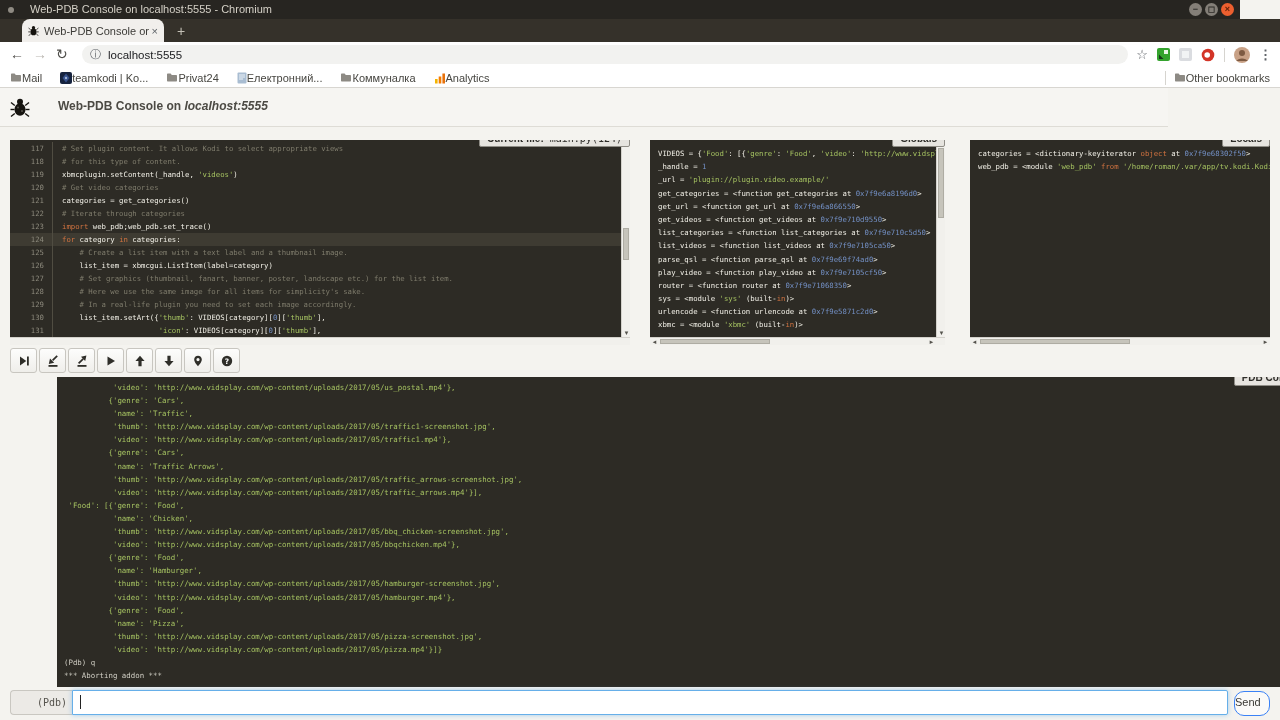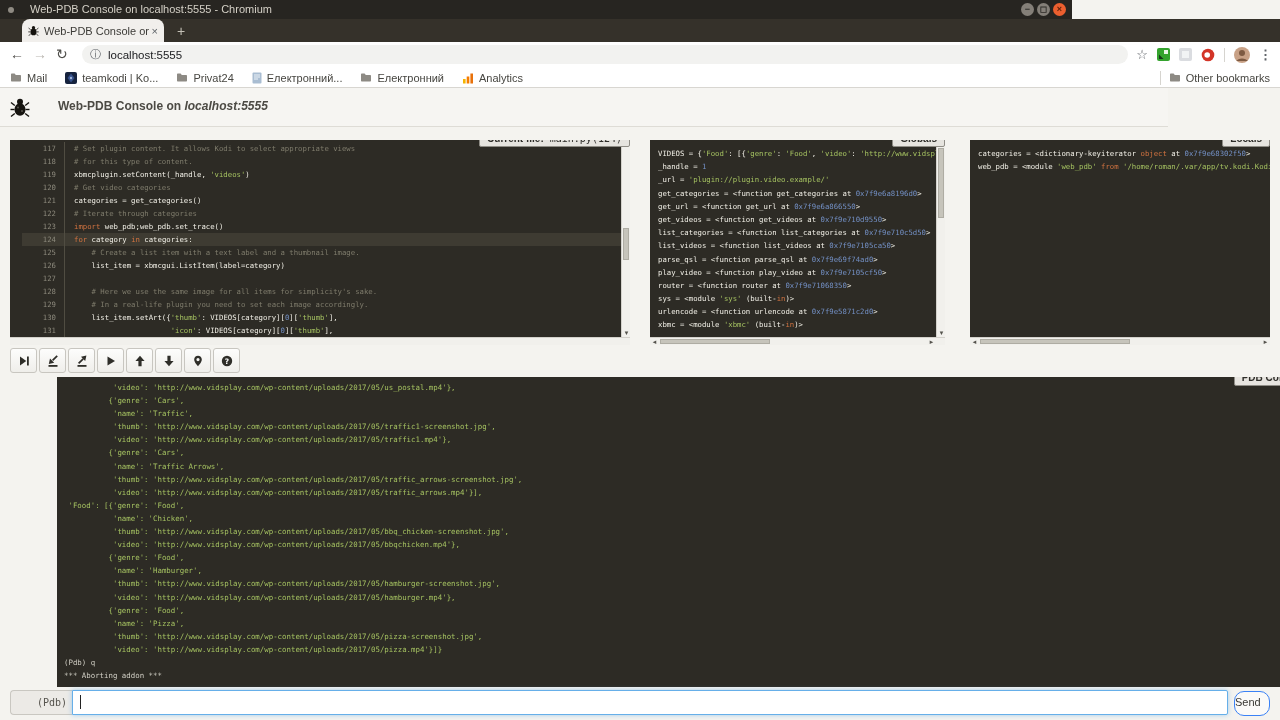--- a/index.html
+++ b/index.html
@@ -1,19 +1,19 @@
 <!DOCTYPE html>
 <html><head>
 <meta charset="utf-8">
 <style>
   html,body{margin:0;padding:0;background:#fff;}
   #screen{position:relative;width:1280px;height:720px;overflow:hidden;
           font-family:"Liberation Sans",sans-serif;background:#f4f3ef;}
   
-  .titlebar{position:absolute;left:0;top:0;width:1072px;height:19px;background:#272521;}
+  .titlebar{position:absolute;left:0;top:0;width:1240px;height:19px;background:#272521;}
   .titlebar .appdot{position:absolute;left:8px;top:7px;width:6px;height:6px;border-radius:50%;background:#8f8b83;}
   .titlebar .wtitle{position:absolute;left:30px;top:3px;font-size:11px;color:#d4d0c6;white-space:nowrap;}
   .winbtns{position:absolute;right:6px;top:3px;display:flex;gap:3px;}
   .winbtn{width:13px;height:13px;border-radius:50%;background:#847f78;color:#2c2a26;
           font-size:9px;line-height:13px;text-align:center;font-weight:bold;}
   .winbtn.close{background:#ec5f2f;color:#5d2008;}
   .tabstrip{position:absolute;left:0;top:19px;width:1280px;height:23px;background:#35312a;}
   .tab{position:absolute;left:22px;top:0;width:142px;height:23px;background:#f1efec;
        border-radius:8px 8px 0 0;display:flex;align-items:center;padding:0 6px;box-sizing:border-box;}
   .tab .tab-title{font-size:11px;color:#3c3b37;white-space:nowrap;overflow:hidden;flex:1;margin-left:5px;}
@@ -23,35 +23,35 @@
   .navbar{position:absolute;left:0;top:42px;width:1280px;height:26px;background:#ffffff;}
   .navicon{position:absolute;top:4px;font-size:14px;color:#4e4d49;}
   .omnibox{position:absolute;left:82px;top:45px;width:1046px;height:19px;border-radius:10px;background:#f2f2f0;
            display:flex;align-items:center;padding:0 8px;box-sizing:border-box;}
   .omnibox .info{font-size:11px;color:#5f6368;margin-right:7px;}
   .omnibox .url{font-size:11.5px;color:#202124;}
   .extrow{position:absolute;top:45px;right:8px;display:flex;align-items:center;gap:9px;height:19px;}
   .vdiv{width:1px;height:14px;background:#d6d4cf;}
   .bookmarksbar{position:absolute;left:0;top:68px;width:1280px;height:20px;background:#ffffff;
                 border-bottom:1px solid #d8d6d1;display:flex;align-items:center;padding:0 10px;box-sizing:border-box;}
-  .bm{display:flex;align-items:center;gap:5px;margin-right:18px;}
+  .bm{display:flex;align-items:center;margin-right:18px;}
   .bm span{font-size:11px;color:#474641;white-space:nowrap;}
   .bm-right{margin-left:auto;display:flex;align-items:center;gap:8px;}
   
   .pageheader{position:absolute;left:0;top:88px;width:1168px;height:38px;background:#f6f5f2;
               border-bottom:1px solid #dedcd6;}
   .pageheader .bug{position:absolute;left:10px;top:8px;}
   .pageheader .ptitle{position:absolute;left:58px;top:11px;font-size:12px;font-weight:bold;color:#4c4a44;}
   .panel{position:absolute;background:#2d2b25;box-sizing:border-box;overflow:hidden;}
   .panel-tag{position:absolute;top:-9px;right:0;background:#e6e4df;border:1px solid #8f8d86;
              font-size:10px;font-weight:bold;color:#2f2e2a;padding:1px 7px 2px;border-radius:2px;z-index:5;
              white-space:nowrap;}
   .panel-tag .mono{font-family:"DejaVu Sans Mono",monospace;font-weight:normal;}
   .mono, .code-row, .var-row, .con-row{font-family:"DejaVu Sans Mono",monospace;}
-  .code-area{position:absolute;inset:0;padding-top:2px;padding-left:12px;}
+  .code-area{position:absolute;inset:0;padding-top:2px;}
   .code-row{display:flex;height:13px;line-height:13px;font-size:7.3px;white-space:pre;}
   .code-row.current{background:#3e3b32;}
   .lineno{width:34px;padding-right:8px;text-align:right;color:#8c897c;border-right:1px solid #504d42;flex:none;}
   .codetext{padding-left:9px;}
   .vars-area{position:absolute;inset:0;padding:7px 0 0 8px;}
   .var-row{height:13.2px;line-height:13.2px;font-size:7.3px;white-space:pre;}
   .tp{color:#f2f0e7}.tc{color:#7f7c6c}.tk{color:#cf7240}.ts{color:#a5c261}.tn{color:#7390c5}
   
   .sb-v{position:absolute;top:0;right:0;width:9px;bottom:8px;background:#f1f0ec;border-left:1px solid #d3d1cb;box-sizing:border-box;}
   .sb-h{position:absolute;left:0;right:0;bottom:0;height:8px;background:#f1f0ec;border-top:1px solid #d3d1cb;box-sizing:border-box;}
@@ -186,21 +186,21 @@
           <rect x="2" y="2.5" width="6" height="1" fill="#eef3f8"></rect>
           <rect x="2" y="4.5" width="6" height="1" fill="#eef3f8"></rect>
           <rect x="2" y="6.5" width="4" height="1" fill="#eef3f8"></rect>
         </svg>
       <span>Електронний...</span>
     </div>
     <div class="bm">
       <svg width="12" height="11" viewBox="0 0 12 11">
           <path d="M1 2.6 C1 2 1.4 1.6 2 1.6 H4.6 L5.8 2.9 H10 C10.6 2.9 11 3.3 11 3.9 V8.6 C11 9.2 10.6 9.6 10 9.6 H2 C1.4 9.6 1 9.2 1 8.6 Z" fill="#8d8a84"></path>
         </svg>
-      <span>Електронний</span>
+      <span>Коммуналка</span>
     </div>
     <div class="bm">
       <svg width="12" height="12" viewBox="0 0 12 12">
           <rect x="1" y="7" width="2.6" height="4.5" fill="#f4b400"></rect>
           <rect x="4.7" y="4.5" width="2.6" height="7" fill="#f57c00"></rect>
           <rect x="8.4" y="1.5" width="2.6" height="10" fill="#e8710a"></rect>
         </svg>
       <span>Analytics</span>
     </div>
     <div class="bm-right">
@@ -244,21 +244,21 @@
         <div class="code-row"><span class="lineno">117</span><span class="codetext"><span class="tc"># Set plugin content. It allows Kodi to select appropriate views</span></span></div>
         <div class="code-row"><span class="lineno">118</span><span class="codetext"><span class="tc"># for this type of content.</span></span></div>
         <div class="code-row"><span class="lineno">119</span><span class="codetext"><span class="tp">xbmcplugin.setContent(_handle, </span><span class="ts">'videos'</span><span class="tp">)</span></span></div>
         <div class="code-row"><span class="lineno">120</span><span class="codetext"><span class="tc"># Get video categories</span></span></div>
         <div class="code-row"><span class="lineno">121</span><span class="codetext"><span class="tp">categories = get_categories()</span></span></div>
         <div class="code-row"><span class="lineno">122</span><span class="codetext"><span class="tc"># Iterate through categories</span></span></div>
         <div class="code-row"><span class="lineno">123</span><span class="codetext"><span class="tk">import</span><span class="tp"> web_pdb;web_pdb.set_trace()</span></span></div>
         <div class="code-row current"><span class="lineno">124</span><span class="codetext"><span class="tk">for</span><span class="tp"> category </span><span class="tk">in</span><span class="tp"> categories:</span></span></div>
         <div class="code-row"><span class="lineno">125</span><span class="codetext"><span class="tc">    # Create a list item with a text label and a thumbnail image.</span></span></div>
         <div class="code-row"><span class="lineno">126</span><span class="codetext"><span class="tp">    list_item = xbmcgui.ListItem(label=category)</span></span></div>
-        <div class="code-row"><span class="lineno">127</span></div>
+        <div class="code-row"><span class="lineno">127</span><span class="codetext"><span class="tc">    # Set graphics (thumbnail, fanart, banner, poster, landscape etc.) for the list item.</span></span></div>
         <div class="code-row"><span class="lineno">128</span><span class="codetext"><span class="tc">    # Here we use the same image for all items for simplicity's sake.</span></span></div>
         <div class="code-row"><span class="lineno">129</span><span class="codetext"><span class="tc">    # In a real-life plugin you need to set each image accordingly.</span></span></div>
         <div class="code-row"><span class="lineno">130</span><span class="codetext"><span class="tp">    list_item.setArt({</span><span class="ts">'thumb'</span><span class="tp">: VIDEOS[category][</span><span class="tn">0</span><span class="tp">][</span><span class="ts">'thumb'</span><span class="tp">],</span></span></div>
         <div class="code-row"><span class="lineno">131</span><span class="codetext"><span class="tp">                      </span><span class="ts">'icon'</span><span class="tp">: VIDEOS[category][</span><span class="tn">0</span><span class="tp">][</span><span class="ts">'thumb'</span><span class="tp">],</span></span></div>
         <div class="code-row"><span class="lineno">132</span><span class="codetext"><span class="tp">                      </span><span class="ts">'fanart'</span><span class="tp">: VIDEOS[category][</span><span class="tn">0</span><span class="tp">][</span><span class="ts">'thumb'</span><span class="tp">]})</span></span></div>
       </div>
     <div class="sb-v">
       <div class="sb-thumb" style="left:1px;right:1px;top:88px;height:32px;"></div>
       <div class="sb-arrow" style="bottom:0;">▼</div>
     </div>

